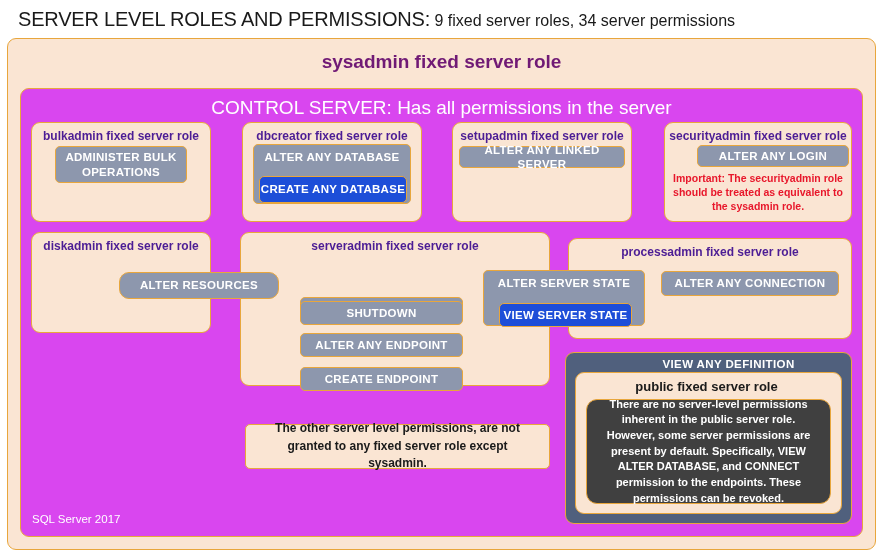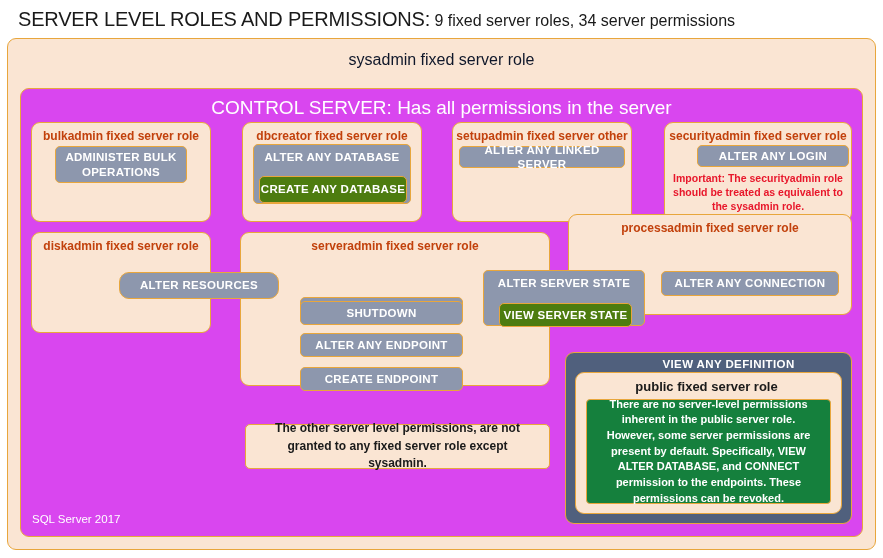--- a/index.html
+++ b/index.html
@@ -31,37 +31,37 @@
   .slate-dark{
     background:#50607d;border:1.5px solid #e8a63c;border-radius:9px;
   }
   .perm{
     background:#8d97ad;border:1.5px solid #e8a63c;border-radius:5px;
     color:#ffffff;font-weight:bold;font-size:11.5px;
     display:flex;align-items:center;justify-content:center;
     text-align:center;letter-spacing:0.3px;line-height:1.25;
   }
   .perm-dark{
-    background:#4d7c0f;border:1.5px solid #e8a63c;border-radius:5px;
+    background:#1d4ed8;border:1.5px solid #e8a63c;border-radius:5px;
     color:#ffffff;font-weight:bold;font-size:11.5px;
     display:flex;align-items:center;justify-content:center;
     text-align:center;letter-spacing:0.3px;line-height:1.25;
   }
 
   .role-title{
     position:absolute;left:0;right:0;top:6px;
-    text-align:center;font-size:12px;font-weight:bold;color:#c2410c;
+    text-align:center;font-size:12px;font-weight:bold;color:#4c1d95;
   }
   .banner-title{
     position:absolute;left:0;right:0;top:8px;
     text-align:center;font-size:19px;color:#ffffff;font-weight:normal;
   }
   .sysadmin-title{
     position:absolute;left:0;right:0;top:12px;
-    text-align:center;font-size:16px;color:#0f172a;font-weight:normal;
+    text-align:center;font-size:19px;color:#701a75;font-weight:bold;
   }
   .warn{
     position:absolute;left:6px;right:6px;
     text-align:center;color:#e8172b;font-weight:bold;
     font-size:10.5px;line-height:1.35;
   }
   .note{
     position:absolute;box-sizing:border-box;
     background:#fae5d3;border:1.5px solid #e8a63c;border-radius:5px;
     color:#1a1a1a;font-weight:bold;font-size:12px;line-height:1.45;
@@ -71,21 +71,21 @@
   .vad-label{
     position:absolute;left:0;right:0;top:5px;text-align:center;
     color:#ffffff;font-weight:bold;font-size:11.5px;letter-spacing:0.4px;margin-left:40px;
   }
   .public-title{
     position:absolute;left:0;right:4px;top:6px;text-align:center;
     font-size:13px;font-weight:bold;color:#1a1a1a;
   }
   .public-body{
     position:absolute;box-sizing:border-box;
-    background:#15803d;border:1.5px solid #e8a63c;border-radius:4px;
+    background:#404040;border:1.5px solid #e8a63c;border-radius:11px;
     color:#ffffff;font-weight:bold;font-size:11px;line-height:1.42;
     display:flex;align-items:center;justify-content:center;text-align:center;
     padding:6px 10px;
   }
   .footer{
     position:absolute;left:32px;top:513px;
     color:#ffffff;font-size:11.5px;
   }
 </style>
 </head>
@@ -111,21 +111,21 @@
   </div>
   <div class="box perm" style="left:55px;top:146px;width:132px;height:37px;">ADMINISTER  BULK OPERATIONS</div>
 
   <div class="box cream" style="left:242px;top:122px;width:180px;height:100px;">
     <div class="role-title">dbcreator fixed server role</div>
   </div>
   <div class="box perm" style="left:253px;top:144px;width:158px;height:60px;align-items:flex-start;padding-top:5px;">ALTER ANY DATABASE</div>
   <div class="box perm-dark" style="left:259px;top:176px;width:148px;height:27px;">CREATE  ANY DATABASE</div>
 
   <div class="box cream" style="left:452px;top:122px;width:180px;height:100px;">
-    <div class="role-title">setupadmin fixed server other</div>
+    <div class="role-title">setupadmin fixed server role</div>
   </div>
   <div class="box perm" style="left:459px;top:146px;width:166px;height:22px;">ALTER ANY LINKED SERVER</div>
 
   <div class="box cream" style="left:664px;top:122px;width:188px;height:100px;">
     <div class="role-title">securityadmin fixed server role</div>
     <div class="warn" style="top:48px;">Important:  The securityadmin role should  be treated as equivalent to the sysadmin role.</div>
   </div>
   <div class="box perm" style="left:697px;top:145px;width:152px;height:22px;">ALTER ANY LOGIN</div>
 
   <div class="box cream" style="left:31px;top:232px;width:180px;height:101px;">
@@ -136,21 +136,21 @@
     <div class="role-title">serveradmin fixed server role</div>
   </div>
 
   <div class="box perm" style="left:119px;top:272px;width:160px;height:27px;border-radius:10px;">ALTER RESOURCES</div>
 
   <div class="box perm" style="left:300px;top:271px;width:163px;height:24px;margin-top:26px;">ALTER SETTINGS</div>
   <div class="box perm" style="left:300px;top:301px;width:163px;height:24px;">SHUTDOWN</div>
   <div class="box perm" style="left:300px;top:333px;width:163px;height:24px;">ALTER ANY ENDPOINT</div>
   <div class="box perm" style="left:300px;top:367px;width:163px;height:24px;">CREATE  ENDPOINT</div>
 
-  <div class="box cream" style="left:568px;top:214px;width:284px;height:101px;">
+  <div class="box cream" style="left:568px;top:238px;width:284px;height:101px;">
     <div class="role-title">processadmin fixed server role</div>
   </div>
   <div class="box perm" style="left:661px;top:271px;width:178px;height:25px;">ALTER ANY CONNECTION</div>
 
   <div class="box perm" style="left:483px;top:270px;width:162px;height:56px;align-items:flex-start;padding-top:5px;">ALTER SERVER STATE</div>
   <div class="box perm-dark" style="left:499px;top:303px;width:133px;height:24px;">VIEW SERVER STATE</div>
 
   <div class="note" style="left:245px;top:424px;width:305px;height:45px;">The other server level permissions,  are not granted to any fixed server role except sysadmin.</div>
 
   <div class="box slate-dark" style="left:565px;top:352px;width:287px;height:172px;">

